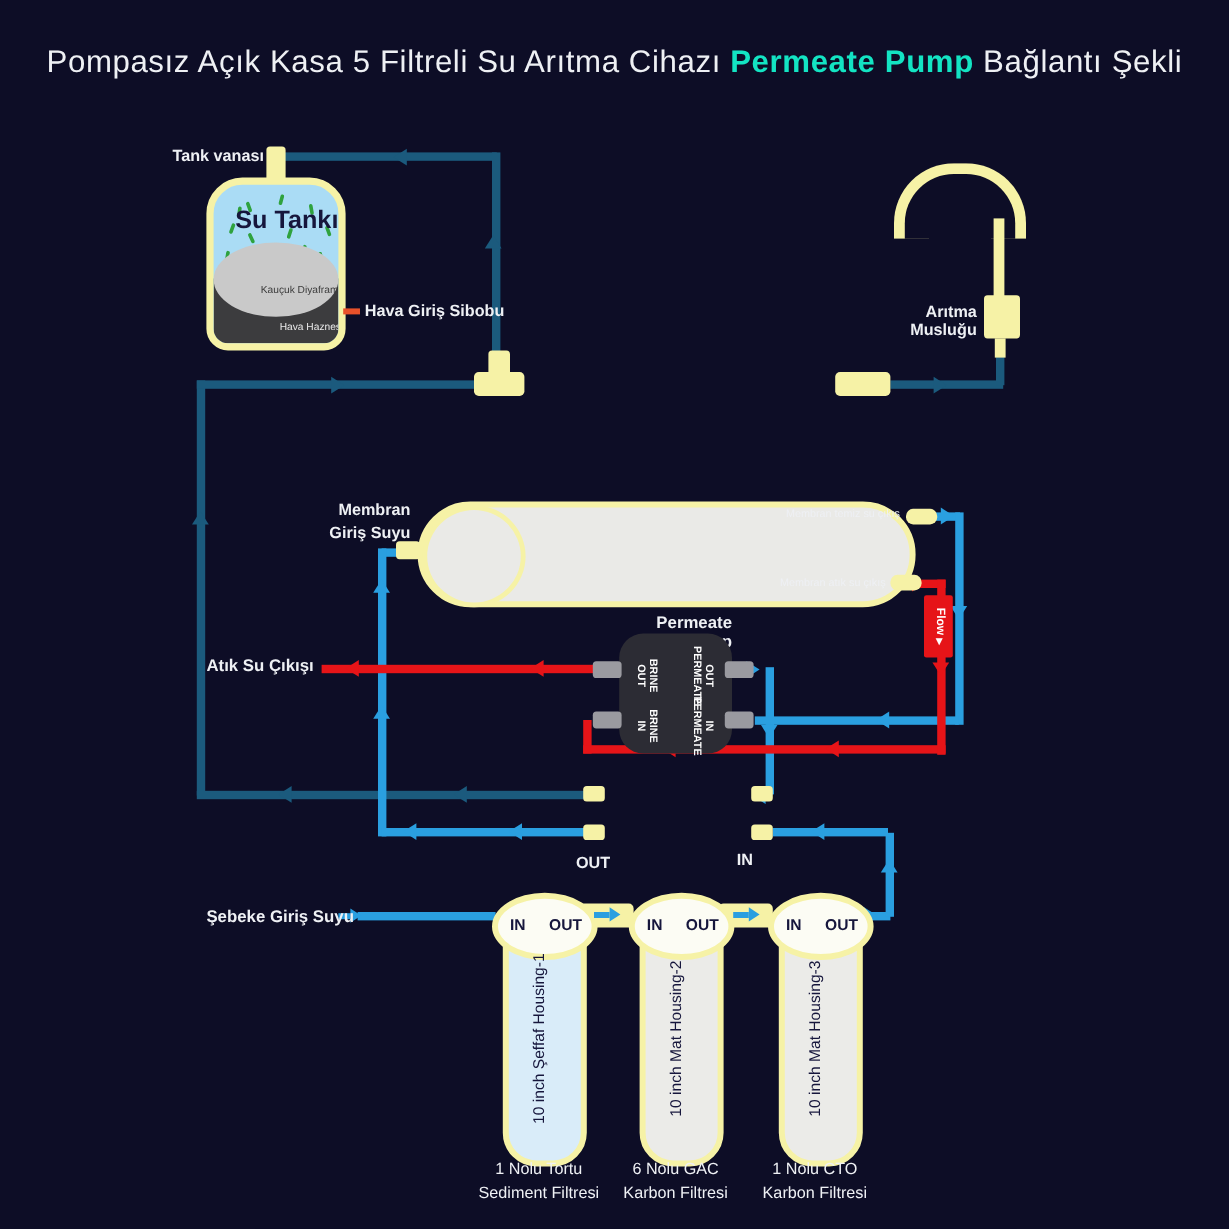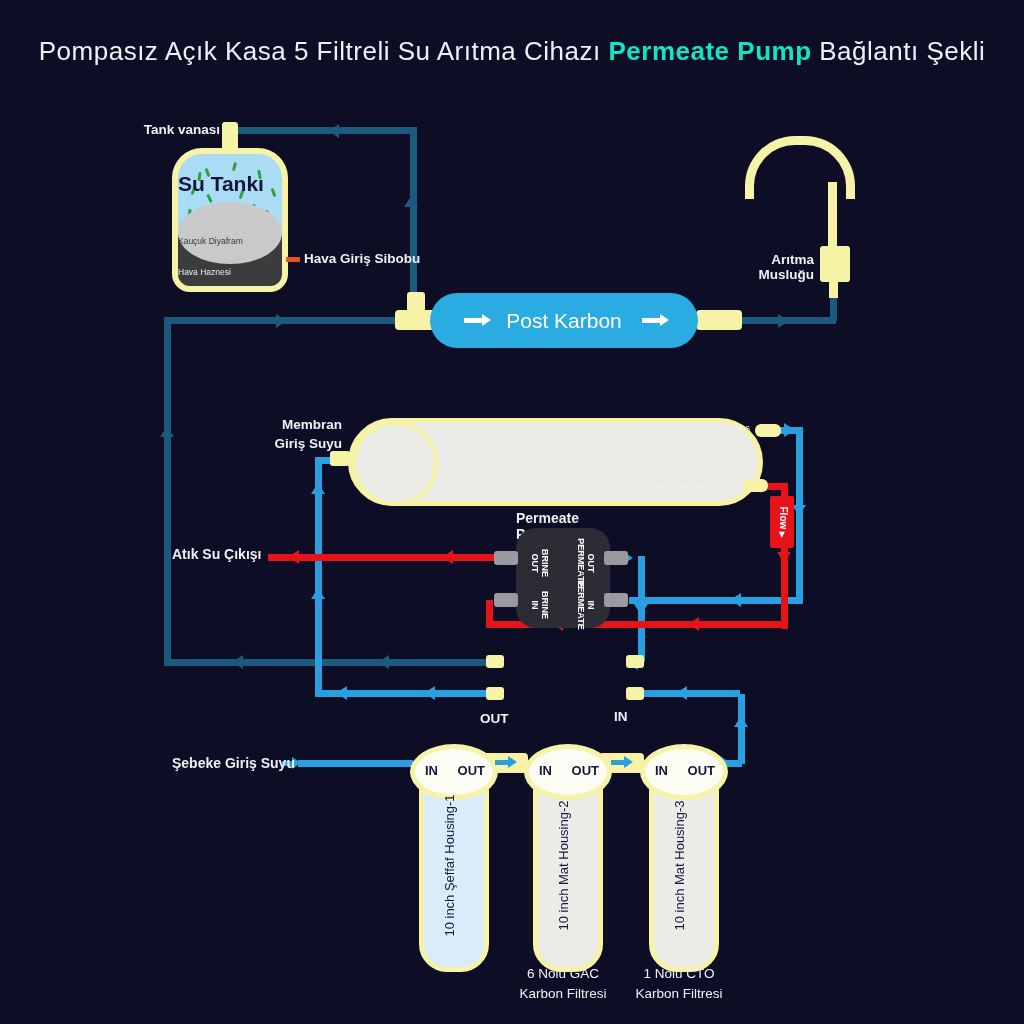--- a/index.html
+++ b/index.html
@@ -20,21 +20,21 @@
   .tri-d{border-width:11px 7px 0 7px;border-color:currentColor transparent transparent transparent;}
   
   .sarr{position:absolute;height:5px;background:currentColor;}
   .sarr-r:after{content:"";position:absolute;right:-9px;top:-4px;width:0;height:0;
     border-top:6px solid transparent;border-bottom:6px solid transparent;border-left:9px solid currentColor;}
   .sarr-l:after{content:"";position:absolute;left:-9px;top:-4px;width:0;height:0;
     border-top:6px solid transparent;border-bottom:6px solid transparent;border-right:9px solid currentColor;}
   
   .lbl{position:absolute;color:#eef0f4;font-size:13.5px;}
   .lbl-sm{position:absolute;color:#eef0f4;font-size:9px;}
-  .ctr{text-align:left;}
+  .ctr{text-align:right;}
   .rgt{text-align:right;}
   
   #title{position:absolute;left:0;top:36px;width:1024px;text-align:center;color:#eef0f4;
          font-size:26px;letter-spacing:.5px;}
   #title .hl{color:#13e4c3;font-weight:bold;}
   
   #tank{position:absolute;left:172px;top:148px;width:104px;height:132px;border:6px solid #f6f2a6;
         border-radius:30px 30px 18px 18px;overflow:hidden;background:#aadcf5;}
   #tank .air{position:absolute;left:0;top:78px;width:104px;height:54px;background:#3c3c3e;}
   #tank .diaphragm{position:absolute;left:0;top:48px;width:104px;height:62px;background:#c9c9c9;border-radius:50%;}
@@ -153,25 +153,20 @@
     <div class="abs ctr" style="left:0;top:18px;width:104px;color:#16163c;font-size:21px;font-weight:bold">Su Tankı</div>
     <div class="abs ctr" style="left:0;top:82px;width:104px;color:#3a3a3a;font-size:8.5px">Kauçuk Diyafram</div>
     <div class="abs ctr" style="left:0;top:113px;width:108px;color:#eaeaea;font-size:8.5px">Hava Haznesi</div>
   </div>
   <div class="abs" style="left:286px;top:257px;width:14px;height:5px;background:#e8512a"></div>
   <div class="lbl" style="left:304px;top:251px;font-weight:bold">Hava Giriş Sibobu</div>
 
   <div class="valve" style="left:407px;top:292px;width:18px;height:28px;border-radius:3px"></div>
   <div class="valve" style="left:395px;top:310px;width:42px;height:20px;border-radius:4px"></div>
   <div class="valve" style="left:696px;top:310px;width:46px;height:20px;border-radius:4px"></div>
-  <div id="postkarbon">
-    <div class="sarr sarr-r white" style="left:34px;top:25px;width:18px;color:#fff"></div>
-    <span>Post Karbon</span>
-    <div class="sarr sarr-r white" style="left:212px;top:25px;width:18px;color:#fff"></div>
-  </div>
 
   <div id="faucet-arc"></div>
   <div class="valve" style="left:828px;top:182px;width:9px;height:66px"></div>
   <div class="valve" style="left:820px;top:246px;width:30px;height:36px;border-radius:3px"></div>
   <div class="valve" style="left:829px;top:282px;width:9px;height:16px"></div>
   <div class="lbl rgt" style="left:728px;top:252px;width:86px;font-weight:bold">Arıtma Musluğu</div>
 
   <div id="membrane"></div>
   <div id="membrane-cap"></div>
   <div class="valve" style="left:330px;top:451px;width:20px;height:15px;border-radius:3px"></div>
@@ -225,20 +220,24 @@
 
   <div class="valve" style="left:483px;top:753px;width:45px;height:20px;border-radius:4px"></div>
   <div class="valve" style="left:599px;top:753px;width:45px;height:20px;border-radius:4px"></div>
 
   <div class="fbody" style="left:419px;top:766px;background:#d9ecf9"></div>
   <div class="fcap" style="left:410px;top:744px">
     <span style="left:10px">IN</span>
     <span style="right:8px">OUT</span>
   </div>
   <div class="frot" style="left:359px;top:858px">10 inch Şeffaf Housing-1</div>
+  <div class="fcaption" style="left:379px;top:964px">
+    <span>1 Nolu Tortu</span><br>
+    <span>Sediment Filtresi</span>
+  </div>
 
   <div class="fbody" style="left:533px;top:766px;background:#ebebe8"></div>
   <div class="fcap" style="left:524px;top:744px">
     <span style="left:10px">IN</span>
     <span style="right:8px">OUT</span>
   </div>
   <div class="frot" style="left:473px;top:858px">10 inch Mat Housing-2</div>
   <div class="fcaption" style="left:493px;top:964px">
     <span>6 Nolu GAC</span><br>
     <span>Karbon Filtresi</span>

